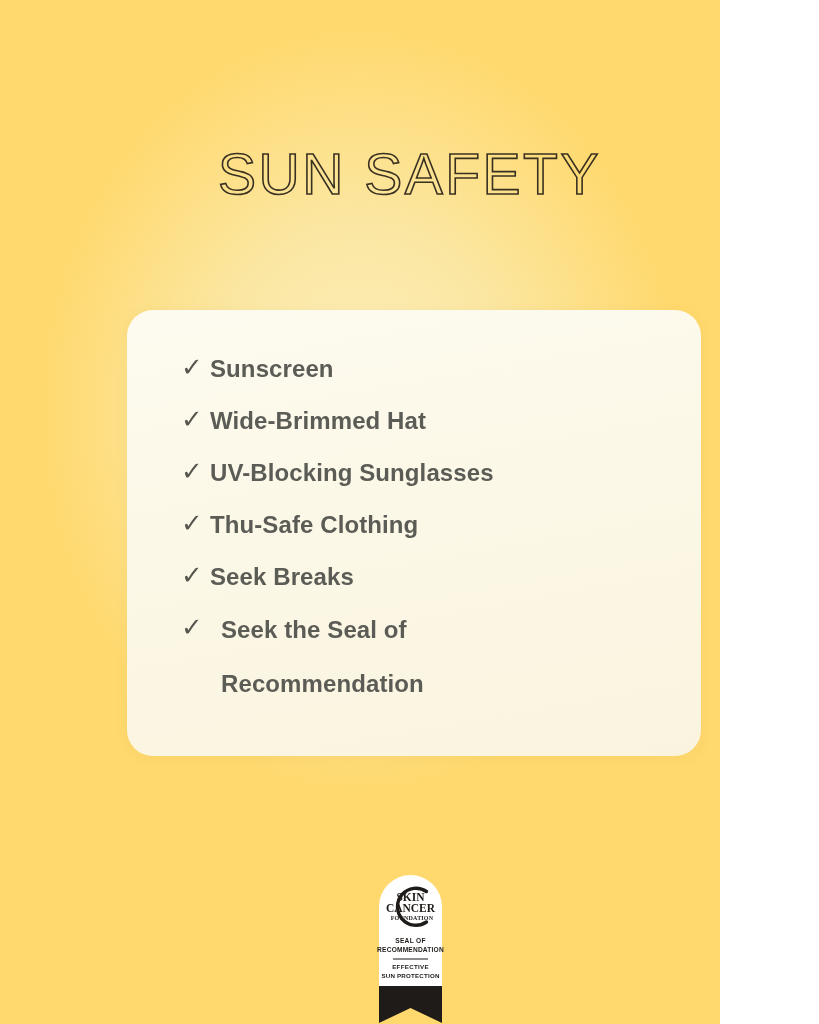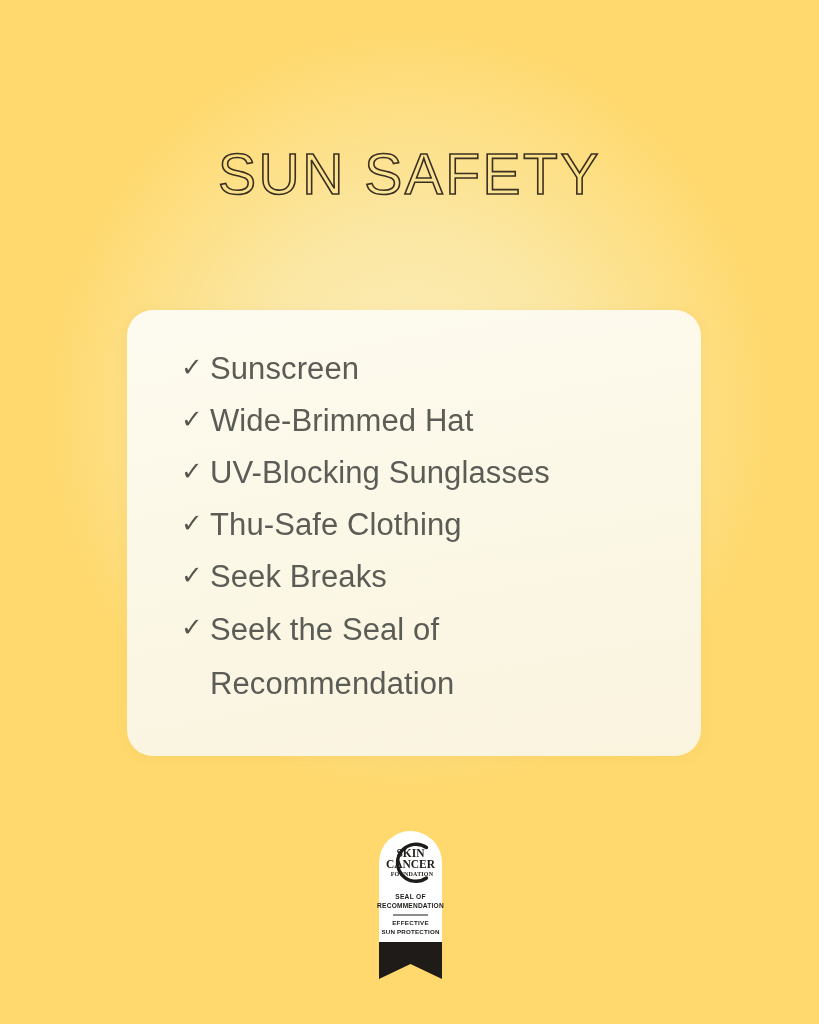--- a/index.html
+++ b/index.html
@@ -8,21 +8,21 @@
   }
   body {
     width: 819px;
     height: 1024px;
     overflow: hidden;
     font-family: "Liberation Sans", sans-serif;
   }
 
   #poster {
     position: relative;
-    width: 819px;
+    width: 720px;
     height: 1024px;
     background-color: #FFDC74;
     background-image:
       radial-gradient(ellipse 62% 52% at 50% 40%, #FDF0BE 0%, #FBE7A3 34%, #FFD96E 72%, #FFD96E 100%);
     overflow: hidden;
   }
 
   
   .title-block {
     position: absolute;
@@ -79,36 +79,37 @@
     height: 52px;
     line-height: 48px;
     font-size: 26px;
     color: #56564F;
     font-family: "DejaVu Sans", sans-serif;
     text-align: left;
   }
   .check-label {
     flex: 1 1 auto;
     font-family: "Liberation Sans", sans-serif;
-    font-size: 31px;
+    font-size: 24px;
     line-height: 52px;
     color: #5C5C56;
     letter-spacing: 0.1px;
-    font-weight: 400;
+    font-weight: 700;
   }
   .check-label .wrap-line {
     display: block;
     line-height: 54px;
+    margin-left: 11px;
   }
 
   
   .seal-wrap {
     position: absolute;
     left: 369px;
-    top: 821px;
+    top: 865px;
     width: 83px;
     height: 158px;
   }
   .seal-wrap svg { display: block; }
 </style>
 </head>
 <body>
 
 <div id="poster">
 

